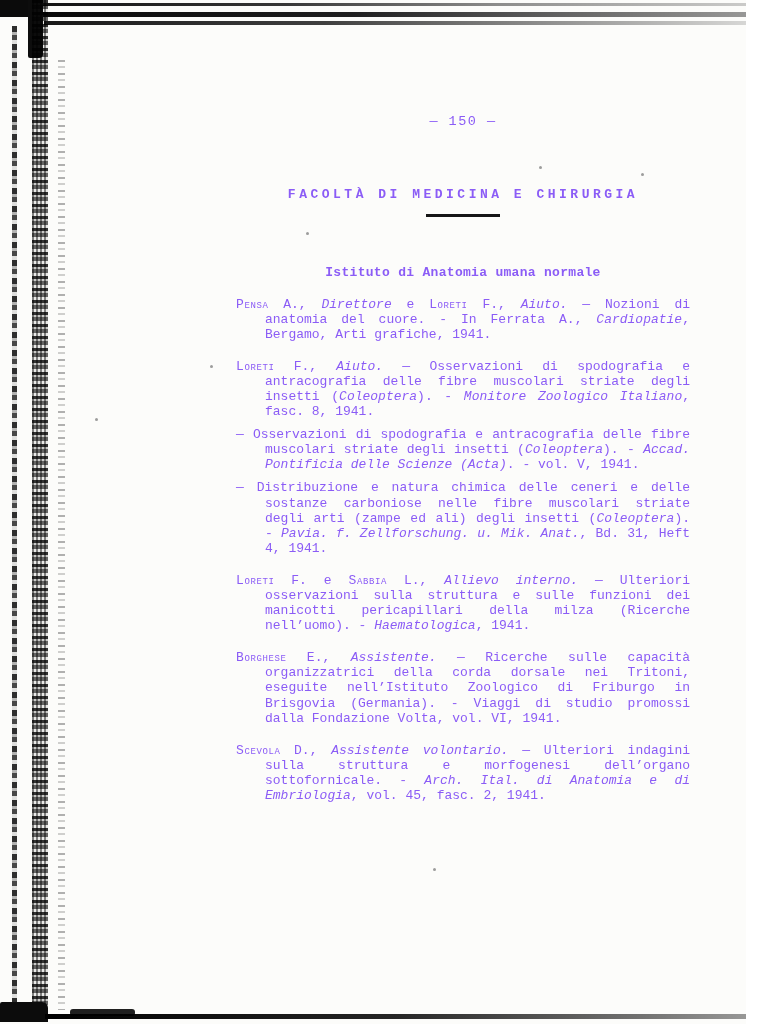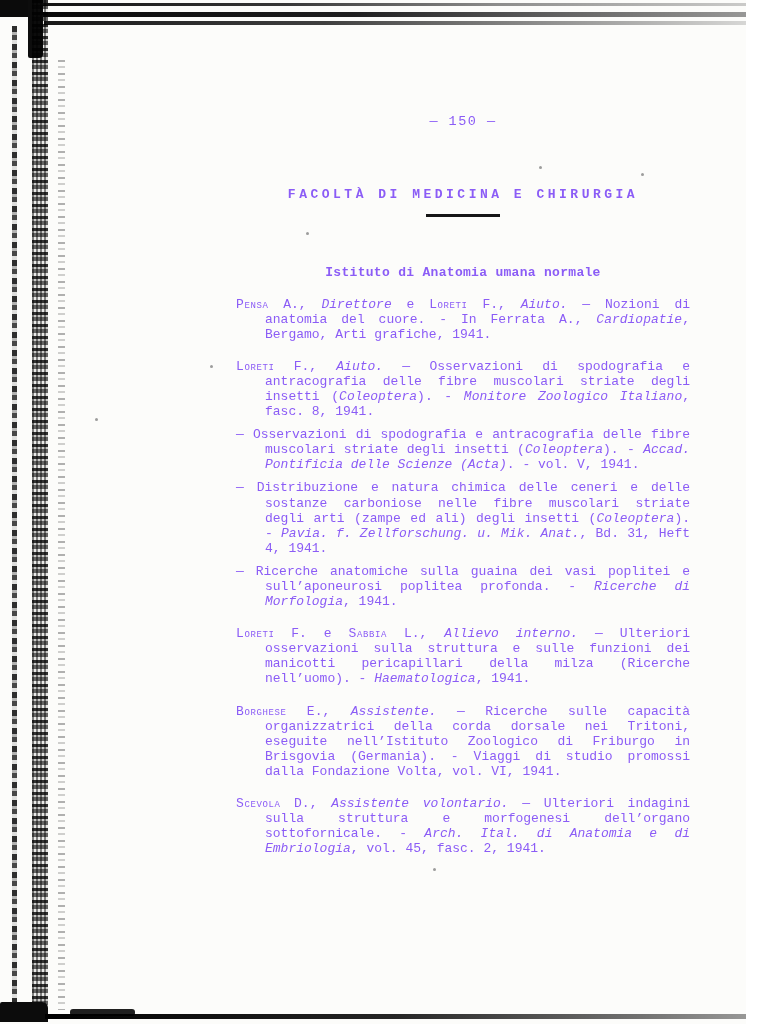--- a/index.html
+++ b/index.html
@@ -83,20 +83,19 @@
   <div class="content">
     <div class="page-number">— 150 —</div>
     <h1 class="faculty-title">FACOLTÀ DI MEDICINA E CHIRURGIA</h1>
     <div class="title-rule"></div>
     <h2 class="institute-title">Istituto di Anatomia umana normale</h2>
     <div class="entries">
         <p class="entry group-start"><span class="sc">Pensa</span><span> A., </span><span class="i">Direttore</span><span> e </span><span class="sc">Loreti</span><span> F., </span><span class="i">Aiuto.</span><span> — Nozioni di anatomia del cuore. - In Ferrata A., </span><span class="i">Cardiopatie</span><span>, Bergamo, Arti grafiche, 1941.</span></p>
         <p class="entry group-start"><span class="sc">Loreti</span><span> F., </span><span class="i">Aiuto.</span><span> — Osservazioni di spodografia e antracografia delle fibre muscolari striate degli insetti (</span><span class="i">Coleoptera</span><span>). - </span><span class="i">Monitore Zoologico Italiano</span><span>, fasc. 8, 1941.</span></p>
         <p class="entry"><span>— Osservazioni di spodografia e antracografia delle fibre muscolari striate degli insetti (</span><span class="i">Coleoptera</span><span>). - </span><span class="i">Accad. Pontificia delle Scienze (Acta)</span><span>. - vol. V, 1941.</span></p>
         <p class="entry"><span>— Distribuzione e natura chimica delle ceneri e delle sostanze carboniose nelle fibre muscolari striate degli arti (zampe ed ali) degli insetti (</span><span class="i">Coleoptera</span><span>). - </span><span class="i">Pavia. f. Zellforschung. u. Mik. Anat.</span><span>, Bd. 31, Heft 4, 1941.</span></p>
-        <p class="entry"><span>— Ricerche anatomiche sulla guaina dei vasi poplitei e sull’aponeurosi poplitea profonda. - </span><span class="i">Ricerche di Morfologia</span><span>, 1941.</span></p>
         <p class="entry group-start"><span class="sc">Loreti</span><span> F. e </span><span class="sc">Sabbia</span><span> L., </span><span class="i">Allievo interno.</span><span> — Ulteriori osservazioni sulla struttura e sulle funzioni dei manicotti pericapillari della milza (Ricerche nell’uomo). - </span><span class="i">Haematologica</span><span>, 1941.</span></p>
         <p class="entry group-start"><span class="sc">Borghese</span><span> E., </span><span class="i">Assistente.</span><span> — Ricerche sulle capacità organizzatrici della corda dorsale nei Tritoni, eseguite nell’Istituto Zoologico di Friburgo in Brisgovia (Germania). - Viaggi di studio promossi dalla Fondazione Volta, vol. VI, 1941.</span></p>
         <p class="entry group-start"><span class="sc">Scevola</span><span> D., </span><span class="i">Assistente volontario.</span><span> — Ulteriori indagini sulla struttura e morfogenesi dell’organo sottofornicale. - </span><span class="i">Arch. Ital. di Anatomia e di Embriologia</span><span>, vol. 45, fasc. 2, 1941.</span></p>
       </div>
   </div>
 
 </div>
 
 </body></html>

